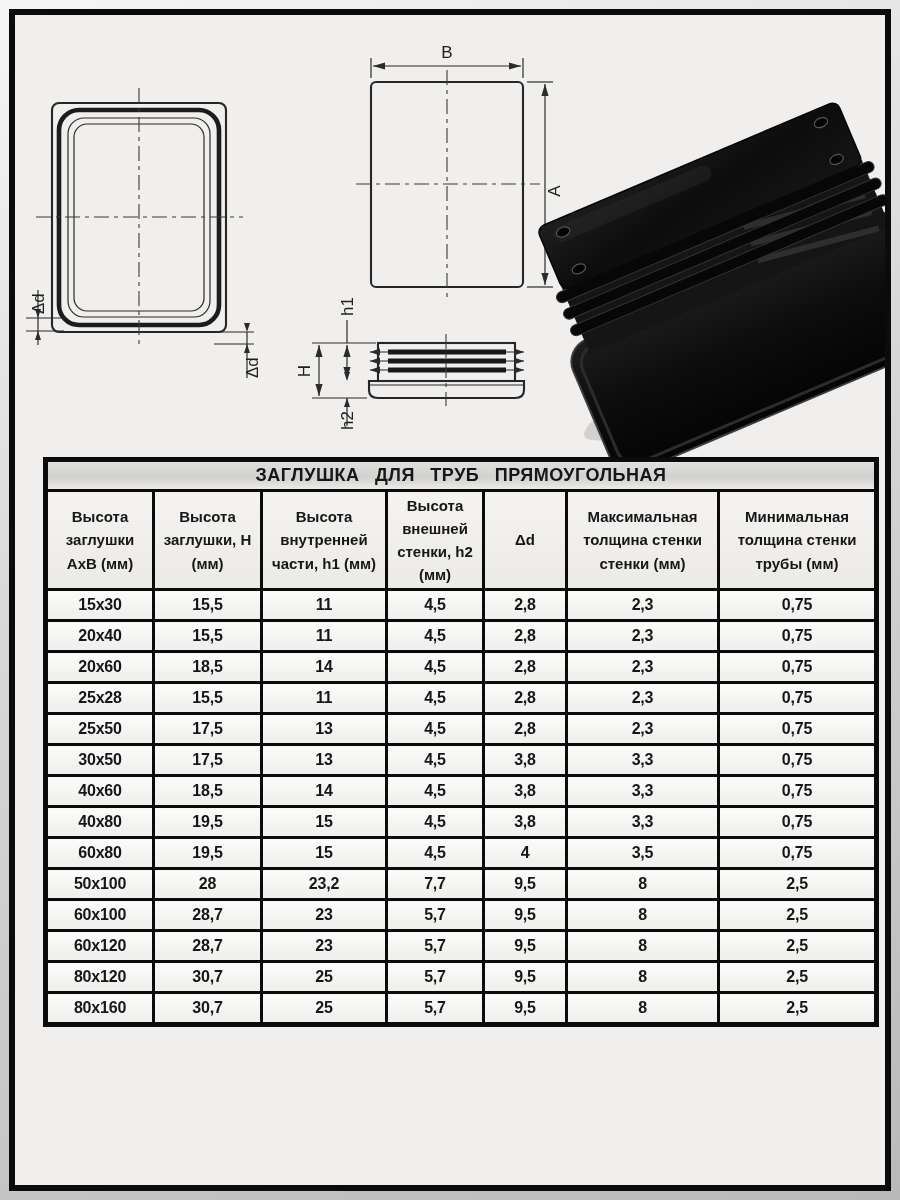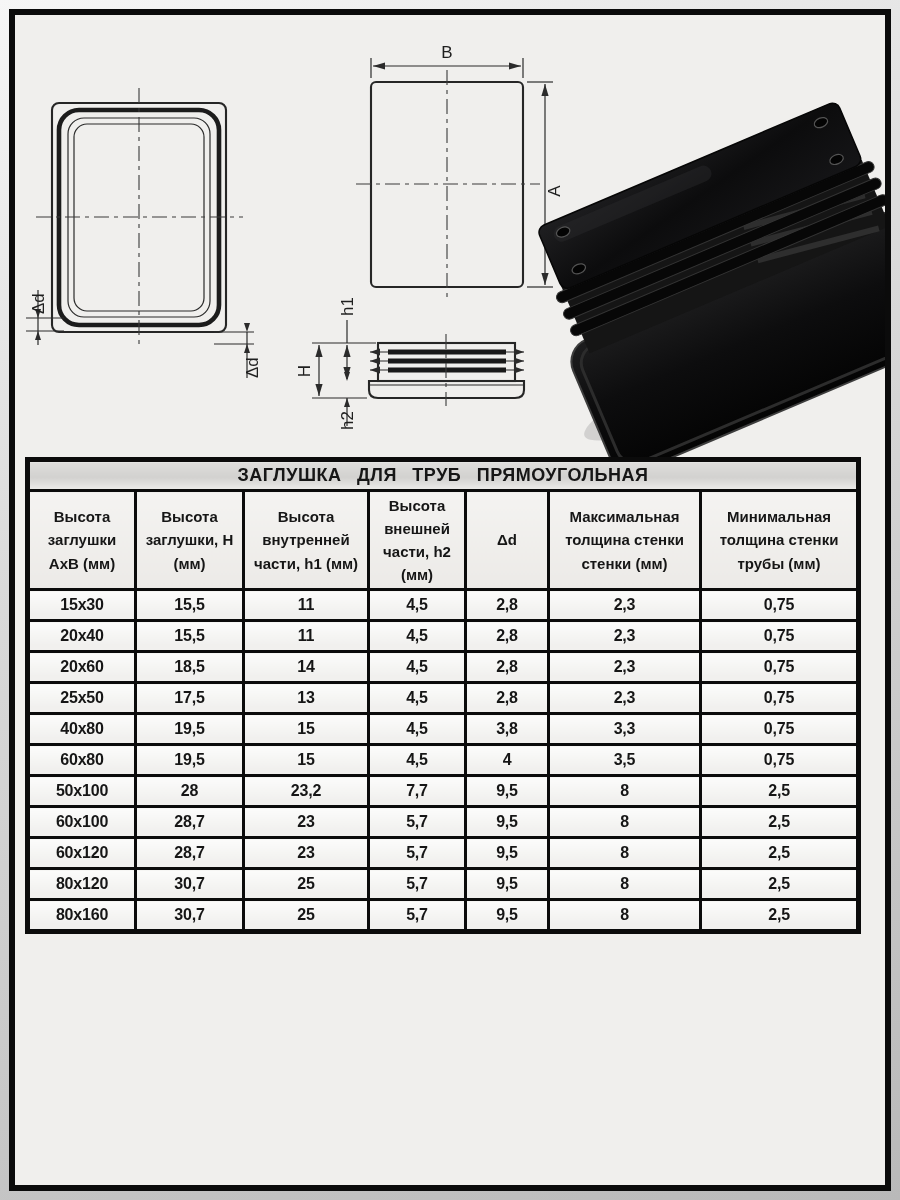--- a/index.html
+++ b/index.html
@@ -14,21 +14,21 @@
     position:absolute;left:9px;top:9px;
     width:870px;height:1170px;
     border:6px solid #0b0b0b;
     box-sizing:content-box;
     background:#f0efed;
   }
   .drawing-svg{position:absolute;left:0;top:0;}
 
   
   table.spec{
-    position:absolute;left:10px;top:442px;
+    position:absolute;left:28px;top:442px;
     width:831px;
     border-collapse:collapse;
     table-layout:fixed;
     border:5px solid #0b0b0b;
     background:#f0efed;
   }
   table.spec th,table.spec td{
     border:3px solid #0b0b0b;
     text-align:center;vertical-align:middle;
     color:#161616;
@@ -207,21 +207,21 @@
           <col style="width:158px">
       </colgroup>
       <thead>
         <tr>
           <th class="title-cell" colspan="7">ЗАГЛУШКА ДЛЯ ТРУБ ПРЯМОУГОЛЬНАЯ</th>
         </tr>
         <tr id="colHeaderRow">
             <th class="col-head">Высота заглушки АхВ (мм)</th>
             <th class="col-head">Высота заглушки, Н (мм)</th>
             <th class="col-head">Высота внутренней части, h1 (мм)</th>
-            <th class="col-head">Высота внешней части, h2 (мм)</th>
+            <th class="col-head">Высота внешней стенки, h2 (мм)</th>
             <th class="col-head">Δd</th>
             <th class="col-head">Максимальная толщина стенки стенки (мм)</th>
             <th class="col-head">Минимальная толщина стенки трубы (мм)</th>
           </tr>
       </thead>
       <tbody id="tableBody">
           <tr>
             <td class="cell">15x30</td>
             <td class="cell">15,5</td>
             <td class="cell">11</td>
@@ -242,26 +242,53 @@
           <tr>
             <td class="cell">20x60</td>
             <td class="cell">18,5</td>
             <td class="cell">14</td>
             <td class="cell">4,5</td>
             <td class="cell">2,8</td>
             <td class="cell">2,3</td>
             <td class="cell">0,75</td>
           </tr>
           <tr>
+            <td class="cell">25x28</td>
+            <td class="cell">15,5</td>
+            <td class="cell">11</td>
+            <td class="cell">4,5</td>
+            <td class="cell">2,8</td>
+            <td class="cell">2,3</td>
+            <td class="cell">0,75</td>
+          </tr>
+          <tr>
             <td class="cell">25x50</td>
             <td class="cell">17,5</td>
             <td class="cell">13</td>
             <td class="cell">4,5</td>
             <td class="cell">2,8</td>
             <td class="cell">2,3</td>
+            <td class="cell">0,75</td>
+          </tr>
+          <tr>
+            <td class="cell">30x50</td>
+            <td class="cell">17,5</td>
+            <td class="cell">13</td>
+            <td class="cell">4,5</td>
+            <td class="cell">3,8</td>
+            <td class="cell">3,3</td>
+            <td class="cell">0,75</td>
+          </tr>
+          <tr>
+            <td class="cell">40x60</td>
+            <td class="cell">18,5</td>
+            <td class="cell">14</td>
+            <td class="cell">4,5</td>
+            <td class="cell">3,8</td>
+            <td class="cell">3,3</td>
             <td class="cell">0,75</td>
           </tr>
           <tr>
             <td class="cell">40x80</td>
             <td class="cell">19,5</td>
             <td class="cell">15</td>
             <td class="cell">4,5</td>
             <td class="cell">3,8</td>
             <td class="cell">3,3</td>
             <td class="cell">0,75</td>

